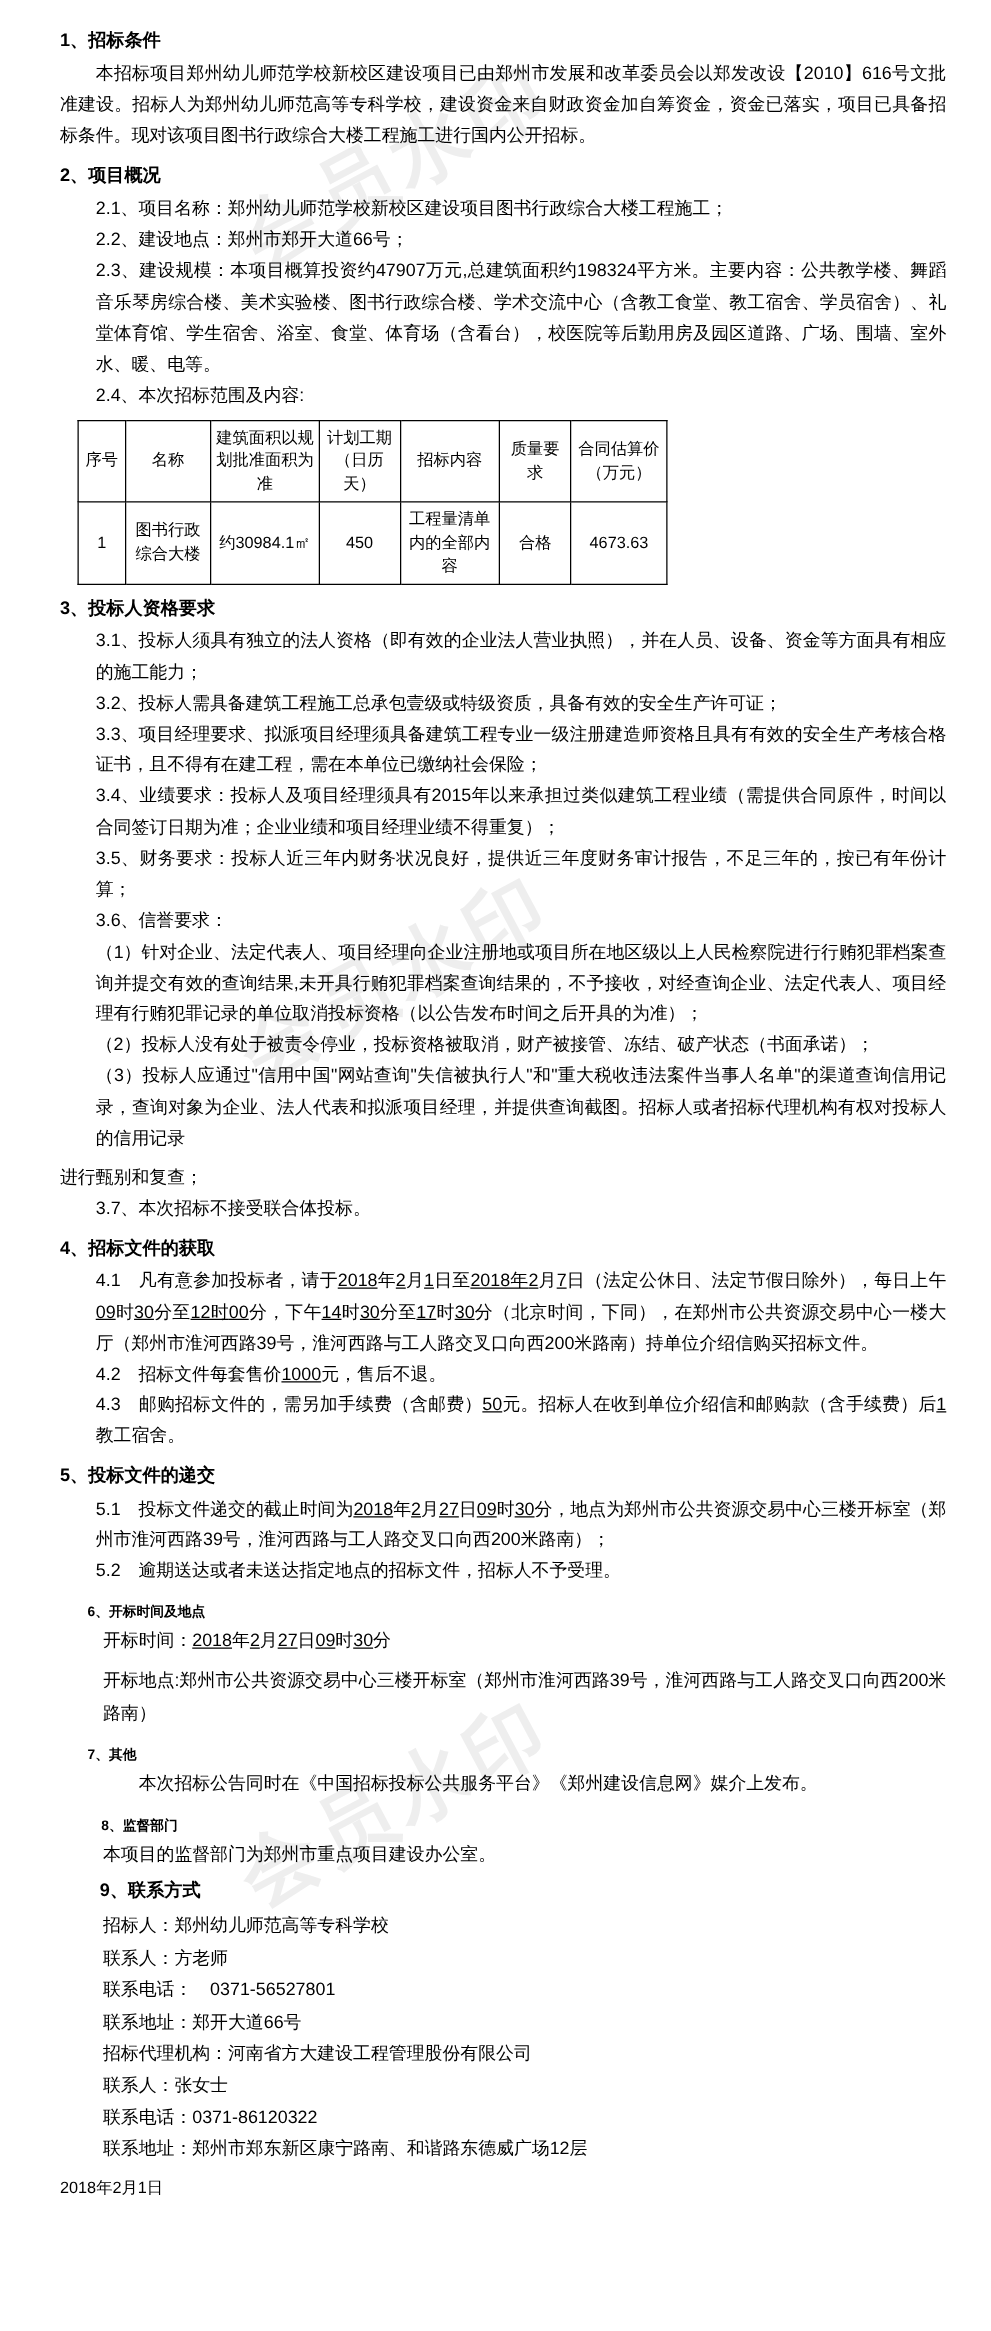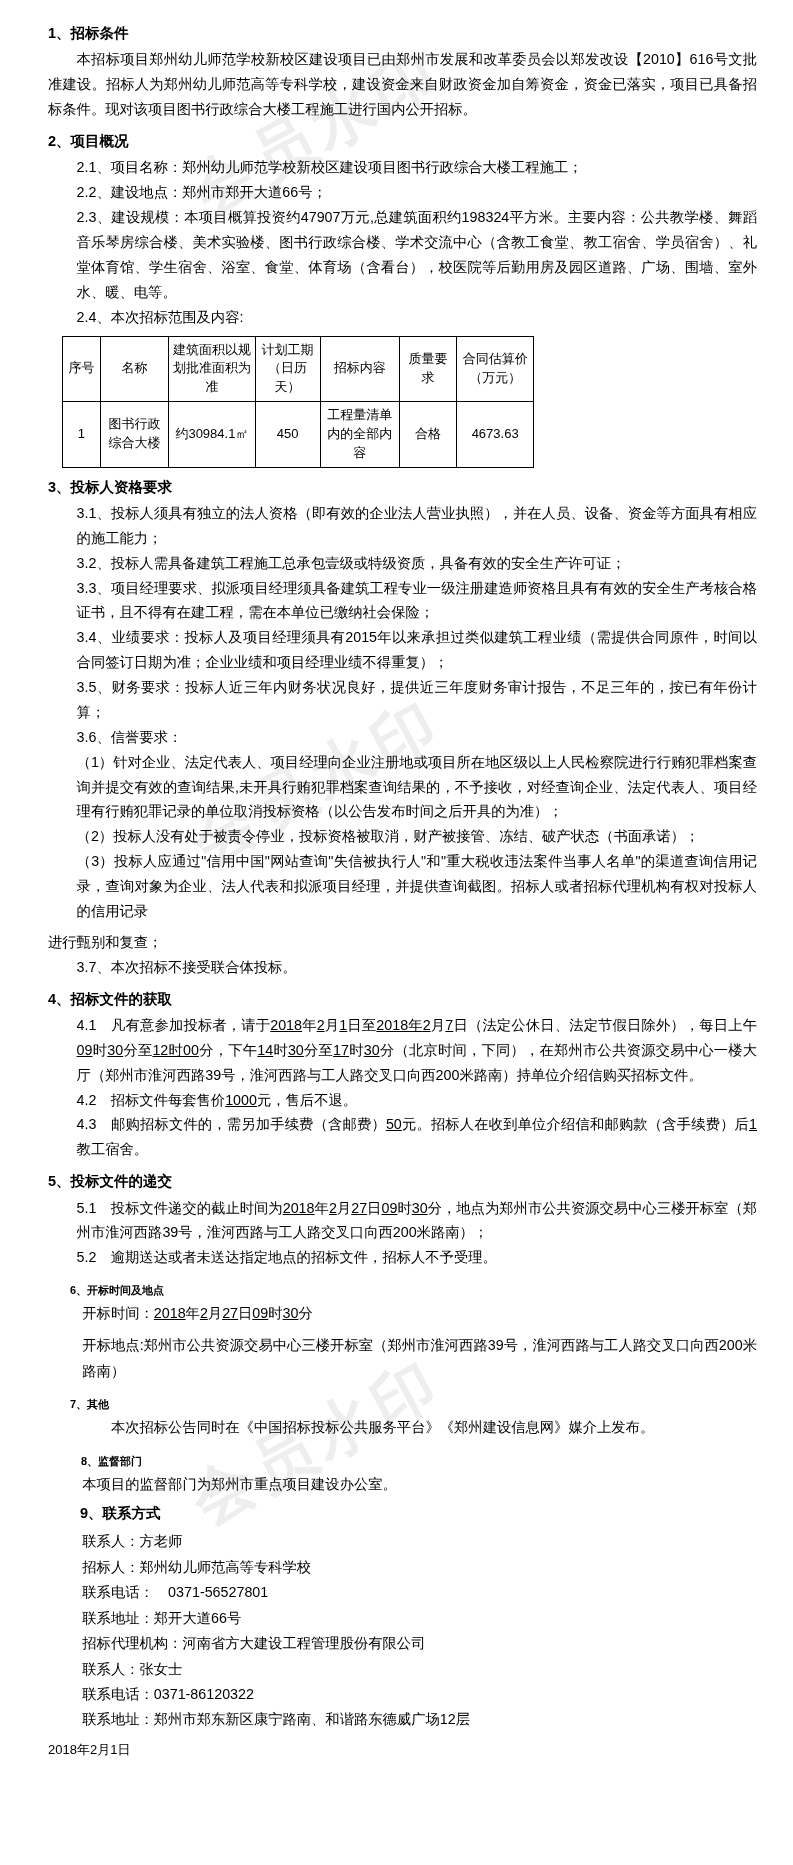--- a/index.html
+++ b/index.html
@@ -170,22 +170,22 @@
     <div class="sec-gap"></div>
     <p class="body-c">开标地点:郑州市公共资源交易中心三楼开标室（郑州市淮河西路39号，淮河西路与工人路交叉口向西200米路南）</p>
 
     <div class="blockhead pad-l2">7、其他</div>
     <p class="body-c ind2">本次招标公告同时在《中国招标投标公共服务平台》《郑州建设信息网》媒介上发布。</p>
 
     <div class="blockhead pad-l3">8、监督部门</div>
     <p class="body-c">本项目的监督部门为郑州市重点项目建设办公室。</p>
 
     <div class="head-d">9、联系方式</div>
+    <p class="contact-line">招标人：郑州幼儿师范高等专科学校</p>
     <p class="contact-line">联系人：方老师</p>
-    <p class="contact-line">招标人：郑州幼儿师范高等专科学校</p>
     <p class="contact-line">联系电话：　0371-56527801</p>
     <p class="contact-line">联系地址：郑开大道66号</p>
     <p class="contact-line">招标代理机构：河南省方大建设工程管理股份有限公司</p>
     <p class="contact-line">联系人：张女士</p>
     <p class="contact-line">联系电话：0371-86120322</p>
     <p class="contact-line">联系地址：郑州市郑东新区康宁路南、和谐路东德威广场12层</p>
 
     <div class="date-line">2018年2月1日</div>
 
   </div>

